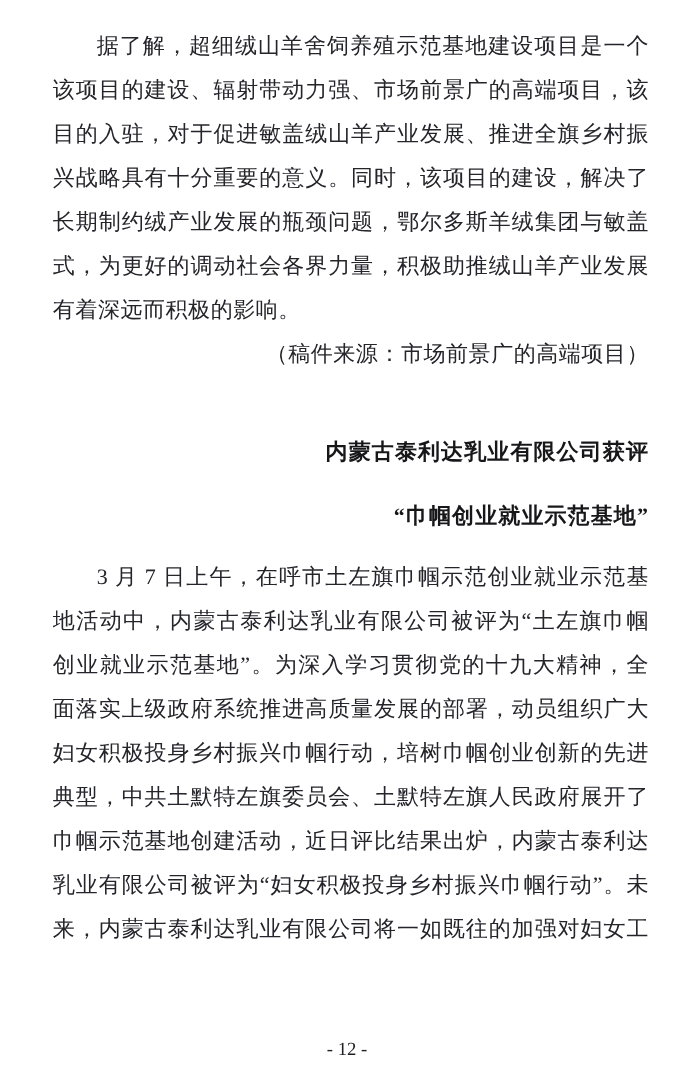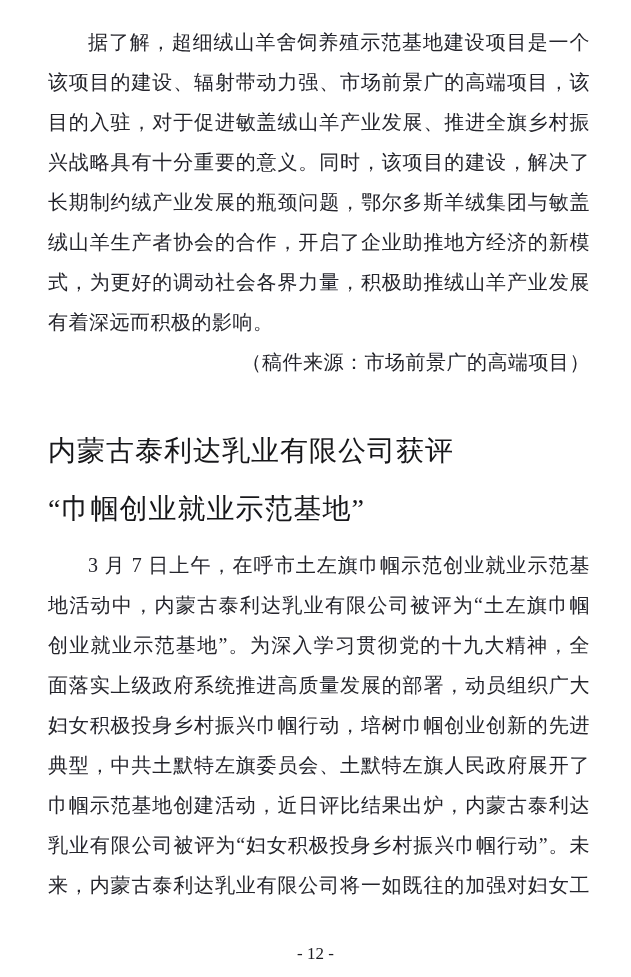--- a/index.html
+++ b/index.html
@@ -44,24 +44,24 @@
     line-height: 40px;
     text-align: right;
     letter-spacing: 0.5px;
   }
   .article2-title {
     margin-top: 40px;
     margin-bottom: 7px;
     color: #17171a;
   }
   .title-line {
-    font-size: 28px;
+    font-size: 20px;
     line-height: 58px;
-    font-weight: normal;
-    text-align: left;
+    font-weight: bold;
+    text-align: right;
     letter-spacing: 1px;
   }
   .page-footer {
     position: absolute;
     left: 0;
     bottom: 13px;
     width: 100%;
     text-align: center;
     font-family: Liberation Serif, serif;
     font-size: 17px;
@@ -73,21 +73,20 @@
 
 <div class="page">
   <div class="content">
 
     <div class="para para-1">
         <div class="doc-line">据了解，超细绒山羊舍饲养殖示范基地建设项目是一个</div>
         <div class="doc-line">该项目的建设、辐射带动力强、市场前景广的高端项目，该项</div>
         <div class="doc-line">目的入驻，对于促进敏盖绒山羊产业发展、推进全旗乡村振</div>
         <div class="doc-line">兴战略具有十分重要的意义。同时，该项目的建设，解决了</div>
         <div class="doc-line">长期制约绒产业发展的瓶颈问题，鄂尔多斯羊绒集团与敏盖</div>
-        <div class="doc-line">绒山羊生产者协会的合作，开启了企业助推地方经济的新模</div>
         <div class="doc-line">式，为更好的调动社会各界力量，积极助推绒山羊产业发展</div>
         <div class="doc-line">有着深远而积极的影响。</div>
       </div>
 
     <div class="source-line">（稿件来源：市场前景广的高端项目）</div>
 
     <div class="article2-title">
       <div class="title-line">内蒙古泰利达乳业有限公司获评</div>
       <div class="title-line">“巾帼创业就业示范基地”</div>
     </div>

